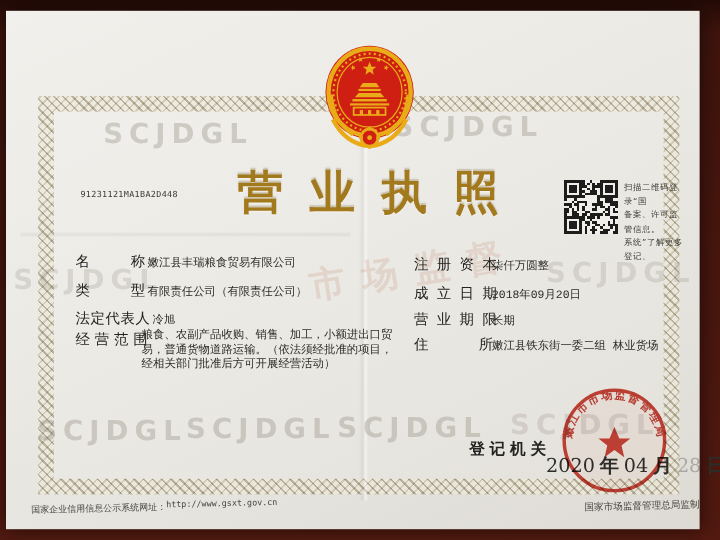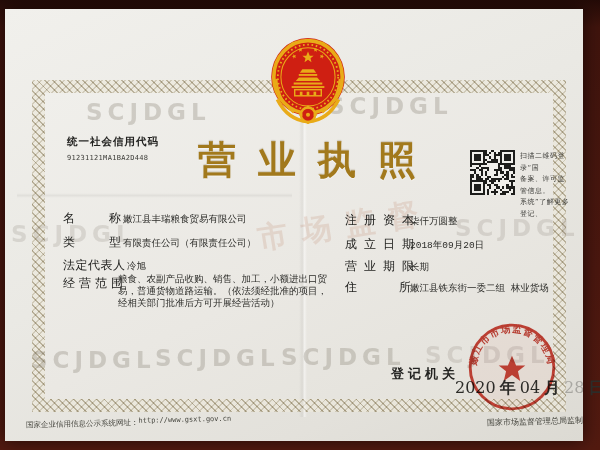--- a/index.html
+++ b/index.html
@@ -20,21 +20,21 @@
   .frame-inner{position:absolute;left:13px;top:13px;right:13px;bottom:13px;
          background:linear-gradient(155deg,#f0efeb 0%,#eae8e3 55%,#e3e1da 100%);}
   .wm{position:absolute;font-weight:bold;font-size:23px;letter-spacing:5px;
       color:rgba(128,122,108,.30);white-space:nowrap;}
   .wm.light{color:rgba(128,122,108,.20);}
   .wm-diag{position:absolute;left:252px;top:196px;font-size:30px;font-weight:bold;letter-spacing:14px;
       color:rgba(168,84,52,.14);transform:rotate(-9deg);white-space:nowrap;}
   .emblem{position:absolute;left:264px;top:27px;width:78px;height:92px;}
   .credit{position:absolute;left:62px;top:126px;color:#232321;}
   .credit .lab{font-size:10.5px;font-weight:bold;letter-spacing:1px;}
-  .credit .code{margin-top:5px;font-family:"DejaVu Sans Mono",monospace;font-size:7px;
+  .credit .code{margin-top:23px;font-family:"DejaVu Sans Mono",monospace;font-size:7px;
                 letter-spacing:.3px;color:#3a3a36;}
   .title{position:absolute;left:0;top:126px;width:604px;text-align:center;
          font-size:38px;font-weight:bold;color:#a2791c;letter-spacing:22px;text-indent:22px;
          text-shadow:0 1px 1px rgba(255,255,255,.5), 0 -1px 1px rgba(100,70,10,.25);}
   .qr{position:absolute;left:465px;top:141px;width:45px;height:45px;}
   .qr-caption{position:absolute;left:515px;top:142px;width:52px;font-size:7px;line-height:11.5px;
          color:#3d3d39;letter-spacing:.5px;}
   .row-label{position:absolute;font-size:12px;font-weight:normal;color:#232321;white-space:nowrap;}
   .row-value{position:absolute;font-size:9.5px;color:#2c2c29;white-space:nowrap;
          font-family:Liberation Mono, monospace;}
@@ -112,21 +112,20 @@
       <g fill="#e9ab18">
         <rect x="36.8" y="68" width="2.4" height="3"></rect>
         <rect x="36.8" y="83" width="2.4" height="3"></rect>
         <rect x="29.5" y="75.8" width="3" height="2.4"></rect>
         <rect x="43.5" y="75.8" width="3" height="2.4"></rect>
         <circle cx="38" cy="77" r="2"></circle>
       </g>
     </svg>
 
     <div class="credit">
-      <div class="lab">统一社会信用代码</div>
       <div class="code">91231121MA1BA2D448</div>
     </div>
 
     <div class="title">营业执照</div>
 
     <svg class="qr" viewBox="0 0 21 21" shape-rendering="crispEdges">
       <rect x="0" y="0" width="21" height="21" fill="#efeeea"></rect>
       <g id="qr-cells" fill="#1d1d1b">
           <rect x="0" y="0" width="1" height="1"></rect>
           <rect x="1" y="0" width="1" height="1"></rect>

